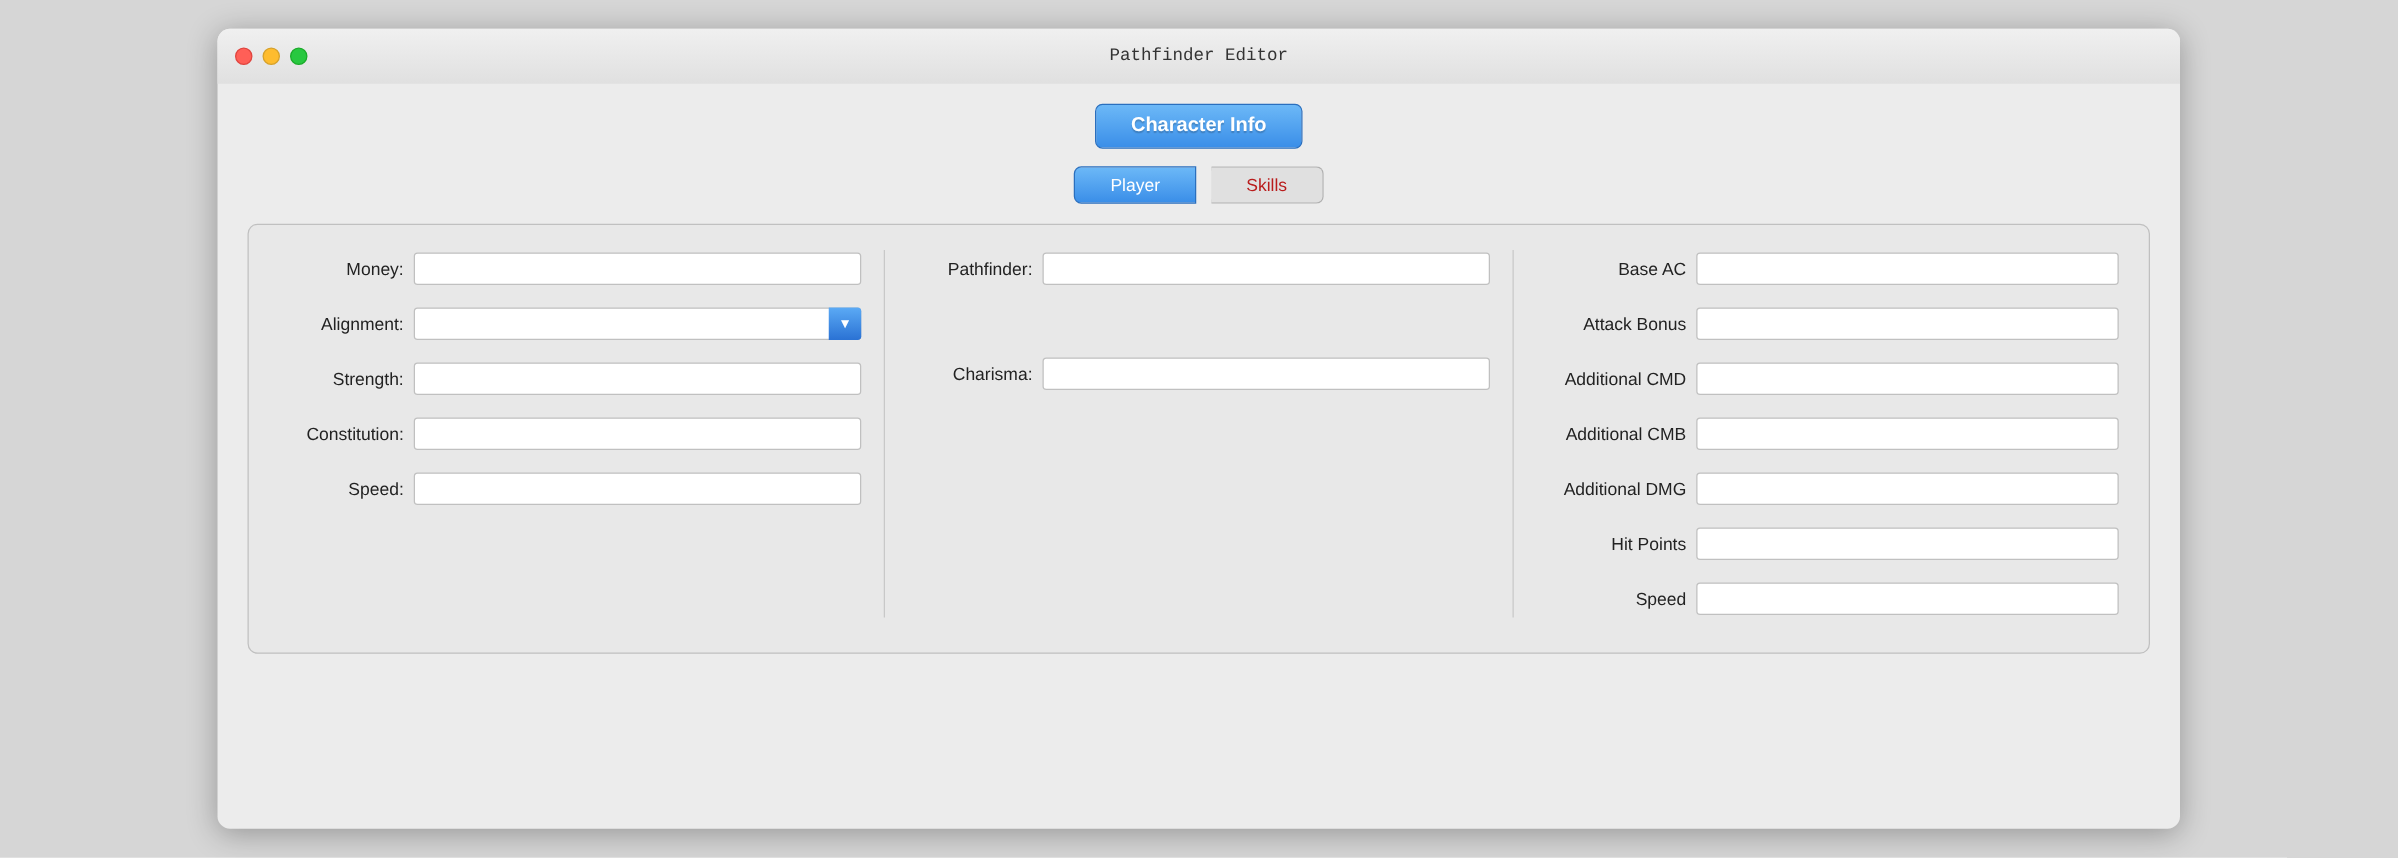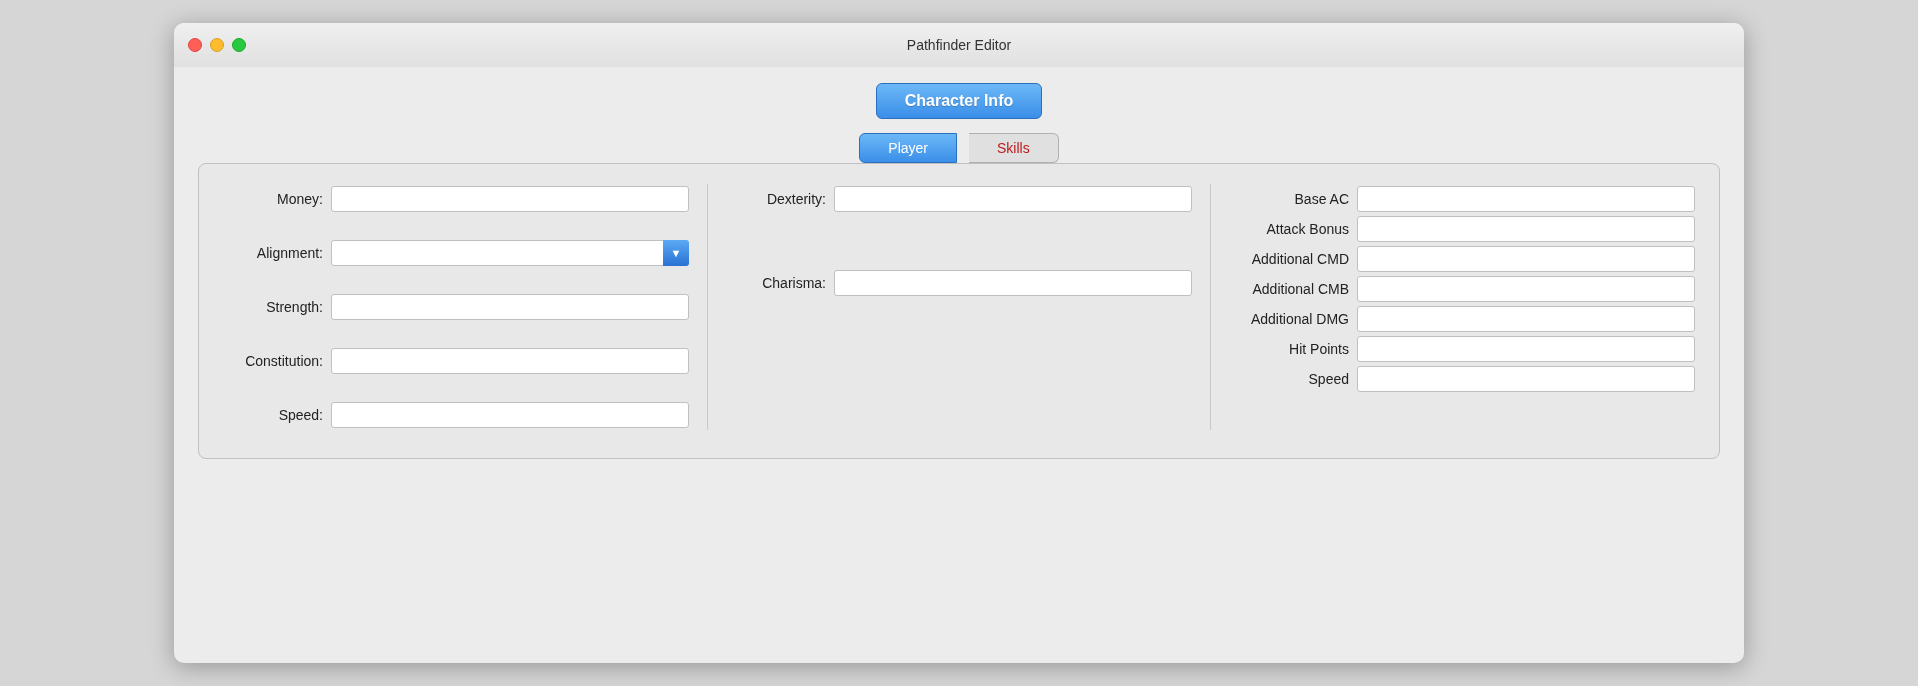--- a/index.html
+++ b/index.html
@@ -33,20 +33,21 @@
     .titlebar {
       width: 100%;
       height: 44px;
       background: linear-gradient(to bottom, #f0f0f0, #e0e0e0);
       border-radius: 10px 10px 0 0;
       display: flex;
       align-items: center;
       justify-content: center;
       position: relative;
       flex-shrink: 0;
+      font-family: Liberation Mono, monospace;
     }
 
     .window-controls {
       position: absolute;
       left: 14px;
       display: flex;
       gap: 8px;
       align-items: center;
     }
 
@@ -86,21 +87,21 @@
       font-size: 16px;
       font-weight: 700;
       cursor: pointer;
       margin-bottom: 14px;
       text-shadow: 0 1px 1px rgba(0,0,0,0.2);
     }
 
     .tabs-row {
       display: flex;
       gap: 12px;
-      margin-bottom: 0;
+      margin-bottom: 16px;
     }
 
     .tab-btn {
       padding: 6px 28px;
       font-size: 14px;
       font-weight: 500;
       cursor: pointer;
       border: 1px solid #b0b0b0;
       background: #e0e0e0;
       color: #b91c1c;
@@ -215,21 +216,21 @@
     <button class="char-info-btn">Character Info</button>
 
     <div class="tabs-row">
       <button class="tab-btn active">Player</button>
       <button class="tab-btn">Skills</button>
     </div>
 
     <div class="form-panel">
       <div style="display:flex; gap:0; width:100%;">
 
-        <div style="flex:1; display:flex; flex-direction:column; gap:24px;">
+        <div style="flex:1; display:flex; flex-direction:column; gap:14px;">
 
           <div class="field-row">
             <span class="field-label">Money:</span>
             <input class="field-input" type="text" style="">
           </div>
 
           <div class="field-row">
             <span class="field-label">Alignment:</span>
             <div class="select-wrapper">
               <select class="field-select">
@@ -262,37 +263,37 @@
             <span class="field-label">Speed:</span>
             <input class="field-input" type="text" style="">
           </div>
         </div>
 
         <div style="width:1px; background:#c8c8c8; margin:0 18px;"></div>
 
         <div style="flex:1; display:flex; flex-direction:column; gap:14px;">
 
           <div class="field-row">
-            <span class="field-label">Dexterity:</span>
+            <span class="field-label">Pathfinder:</span>
             <input class="field-input" type="text" style="">
           </div>
 
           <div style="height:26px;"></div>
 
 
 
           <div class="field-row">
             <span class="field-label">Charisma:</span>
             <input class="field-input" type="text" style="">
           </div>
         </div>
 
         <div style="width:1px; background:#c8c8c8; margin:0 18px;"></div>
 
-        <div style="flex:1; display:flex; flex-direction:column; gap:0;">
+        <div style="flex:1; display:flex; flex-direction:column; gap:14px;">
 
           <div class="field-row">
             <span class="field-label right-col">Base AC</span>
             <input class="field-input" type="text" style="">
           </div>
 
           <div class="field-row">
             <span class="field-label right-col">Attack Bonus</span>
             <input class="field-input" type="text" style="">
           </div>

